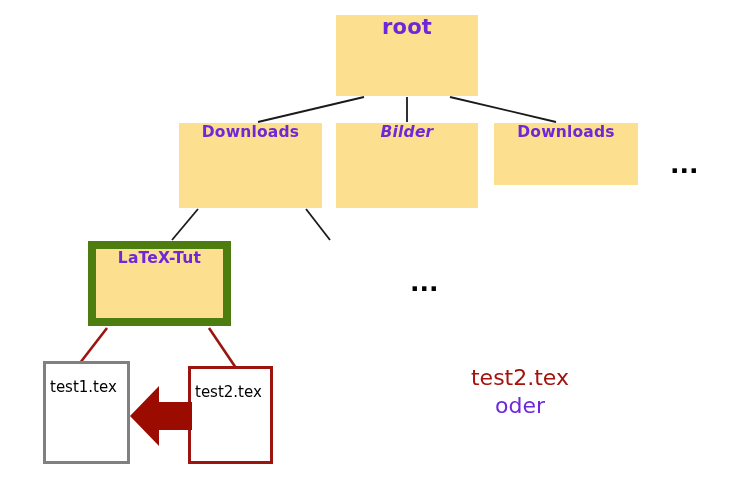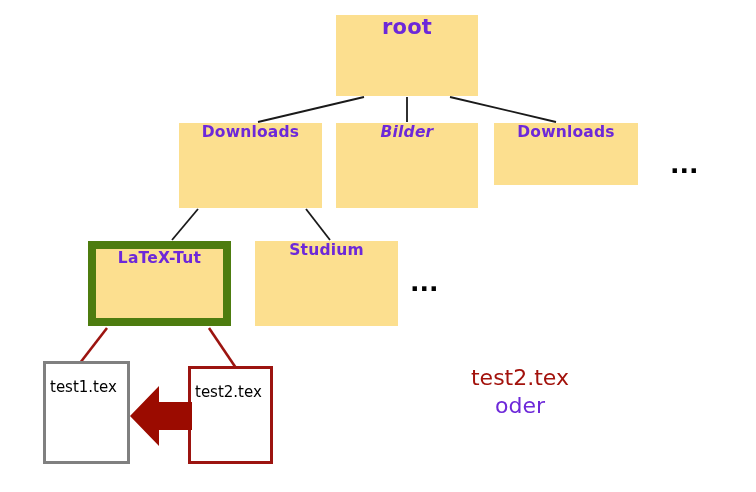--- a/index.html
+++ b/index.html
@@ -110,23 +110,20 @@
   </div>
 
   <div class="node" style="left:494px; top:123px; width:144px; height:62px; font-size:15.5px;">
     <span>Downloads</span>
   </div>
 
   <div class="node hl" style="left:88px; top:241px; width:143px; height:85px; font-size:15.5px;">
     <span>LaTeX-Tut</span>
   </div>
 
-  <div class="node" style="left:255px; top:241px; width:143px; height:85px; font-size:15.5px;">
-    <span>Studium</span>
-  </div>
 
   <div class="ellipsis" style="left:670px; top:152px; font-size:25px;">...</div>
 
   <div class="ellipsis" style="left:410px; top:270px; font-size:25px;">...</div>
 
   <div class="file gray" style="left:43px; top:361px; width:87px; height:103px; font-size:15px;">
     <span>test1.tex</span>
   </div>
 
   <div class="file red" style="left:188px; top:366px; width:85px; height:98px; font-size:15px;">

